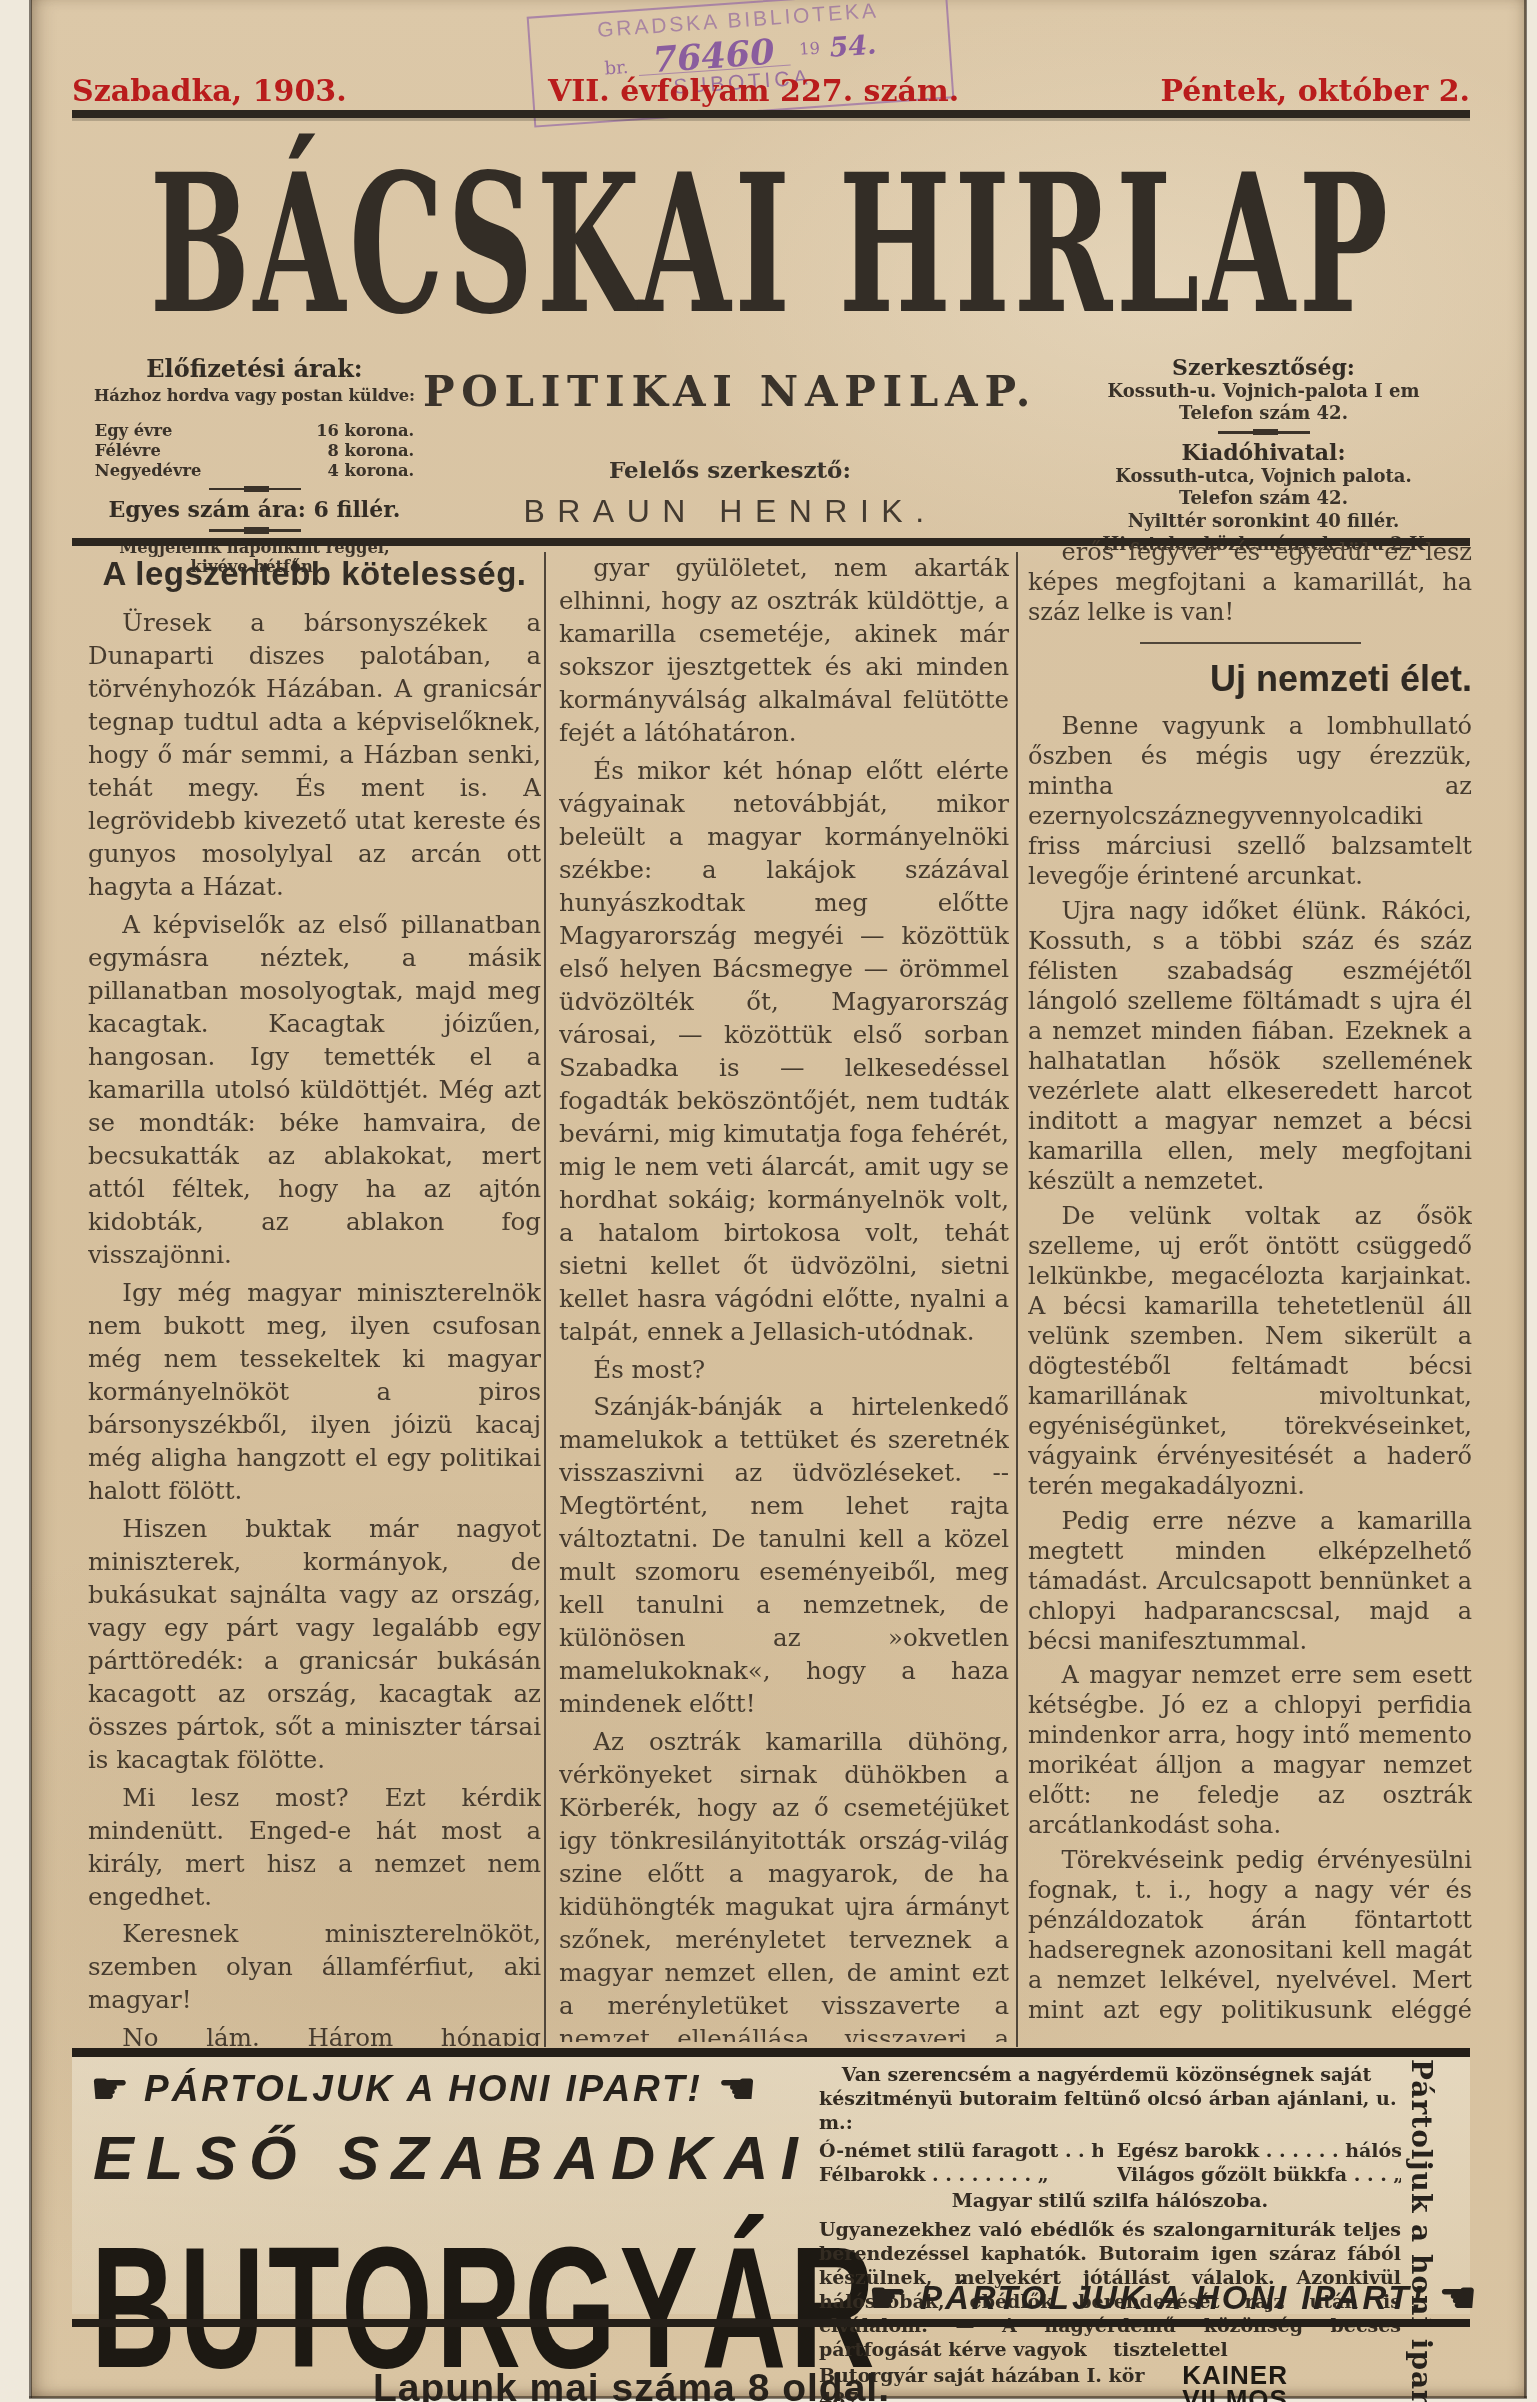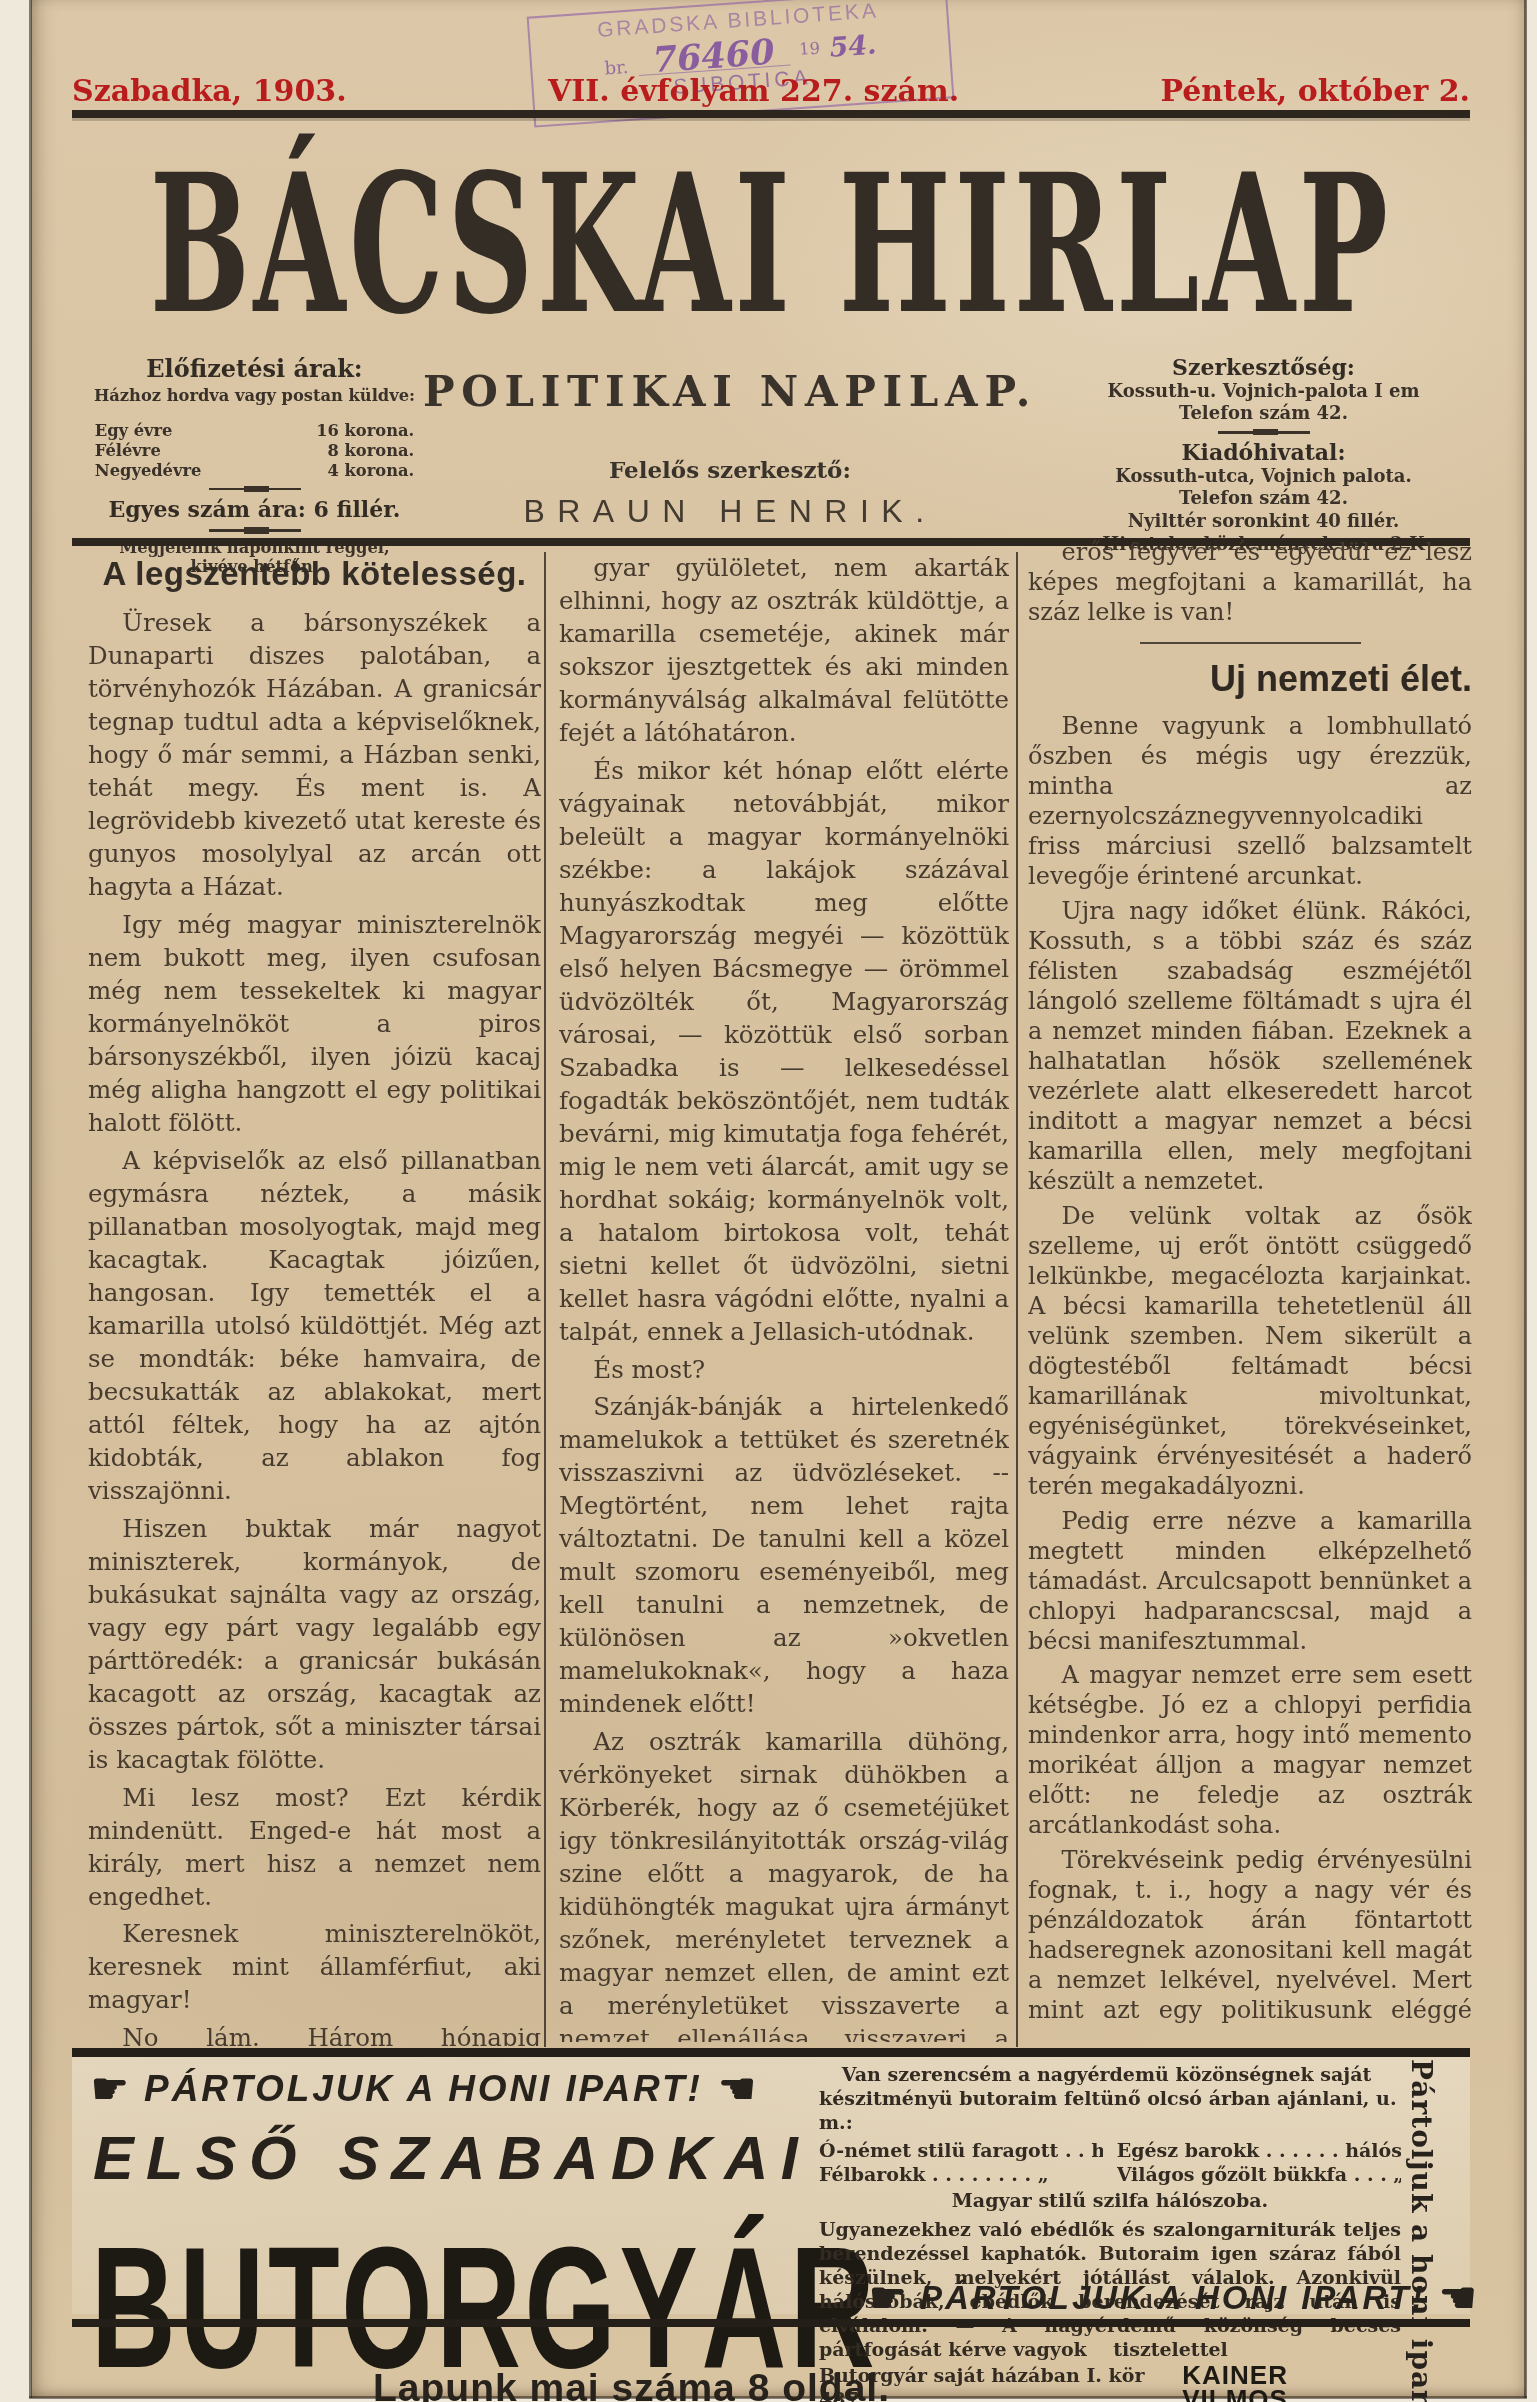--- a/index.html
+++ b/index.html
@@ -182,25 +182,25 @@
 
 <div class="rule-mid"></div>
 
 <div class="vrule vrule1"></div>
 <div class="vrule vrule2"></div>
 
 <div class="col col1">
   <h2 class="art-title">A legszentebb kötelesség.</h2>
   <div>
       <p class="para">Üresek a bársonyszékek a Dunaparti diszes palotában, a törvényhozók Házában. A granicsár tegnap tudtul adta a képviselőknek, hogy ő már semmi, a Házban senki, tehát megy. És ment is. A legrövidebb kivezető utat kereste és gunyos mosolylyal az arcán ott hagyta a Házat.</p>
+      <p class="para">A képviselők az első pillanatban egymásra néztek, a másik pillanatban mosolyogtak, majd meg kacagtak. Kacagtak jóizűen, hangosan. Igy temették el a kamarilla utolsó küldöttjét. Még azt se mondták: béke hamvaira, de becsukatták az ablakokat, mert attól féltek, hogy ha az ajtón kidobták, az ablakon fog visszajönni.</p>
       <p class="para">Igy még magyar miniszterelnök nem bukott meg, ilyen csufosan még nem tessekeltek ki magyar kormányelnököt a piros bársonyszékből, ilyen jóizü kacaj még aligha hangzott el egy politikai halott fölött.</p>
-      <p class="para">A képviselők az első pillanatban egymásra néztek, a másik pillanatban mosolyogtak, majd meg kacagtak. Kacagtak jóizűen, hangosan. Igy temették el a kamarilla utolsó küldöttjét. Még azt se mondták: béke hamvaira, de becsukatták az ablakokat, mert attól féltek, hogy ha az ajtón kidobták, az ablakon fog visszajönni.</p>
       <p class="para">Hiszen buktak már nagyot miniszterek, kormányok, de bukásukat sajnálta vagy az ország, vagy egy párt vagy legalább egy párttöredék: a granicsár bukásán kacagott az ország, kacagtak az összes pártok, sőt a miniszter társai is kacagtak fölötte.</p>
       <p class="para">Mi lesz most? Ezt kérdik mindenütt. Enged-e hát most a király, mert hisz a nemzet nem engedhet.</p>
-      <p class="para">Keresnek miniszterelnököt, keresnek mint államférfiut, aki magyar!</p>
+      <p class="para">Keresnek miniszterelnököt, szemben olyan államférfiut, aki magyar!</p>
       <p class="para">No lám. Három hónapig granicsároskodott ez a cseh-osztrák-horvát keverék Magyarországon és nem tudták, hogy magyar-e, osztrák-e, cseh, vagy horvát-e? Nem látták minden tettéből, nem olvasták ki beszédéből, hogy minden, csak nem magyar. Nem ismerték még eléggé horvátországi tetteit, nem olvasták le gúnyos arcáról a ma-</p>
     </div>
 </div>
 
 <div class="col col2">
   <p class="para cont">gyar gyülöletet, nem akarták elhinni, hogy az osztrák küldöttje, a kamarilla csemetéje, akinek már sokszor ijesztgettek és aki minden kormányválság alkalmával felütötte fejét a látóhatáron.</p>
   <div>
       <p class="para">És mikor két hónap előtt elérte vágyainak netovábbját, mikor beleült a magyar kormányelnöki székbe: a lakájok százával hunyászkodtak meg előtte Magyarország megyéi — közöttük első helyen Bácsmegye — örömmel üdvözölték őt, Magyarország városai, — közöttük első sorban Szabadka is — lelkesedéssel fogadták beköszöntőjét, nem tudták bevárni, mig kimutatja foga fehérét, mig le nem veti álarcát, amit ugy se hordhat sokáig; kormányelnök volt, a hatalom birtokosa volt, tehát sietni kellet őt üdvözölni, sietni kellet hasra vágódni előtte, nyalni a talpát, ennek a Jellasich-utódnak.</p>
       <p class="para">És most?</p>
       <p class="para">Szánják-bánják a hirtelenkedő mamelukok a tettüket és szeretnék visszaszivni az üdvözléseket. -- Megtörtént, nem lehet rajta változtatni. De tanulni kell a közel mult szomoru eseményeiből, meg kell tanulni a nemzetnek, de különösen az »okvetlen mamelukoknak«, hogy a haza mindenek előtt!</p>

